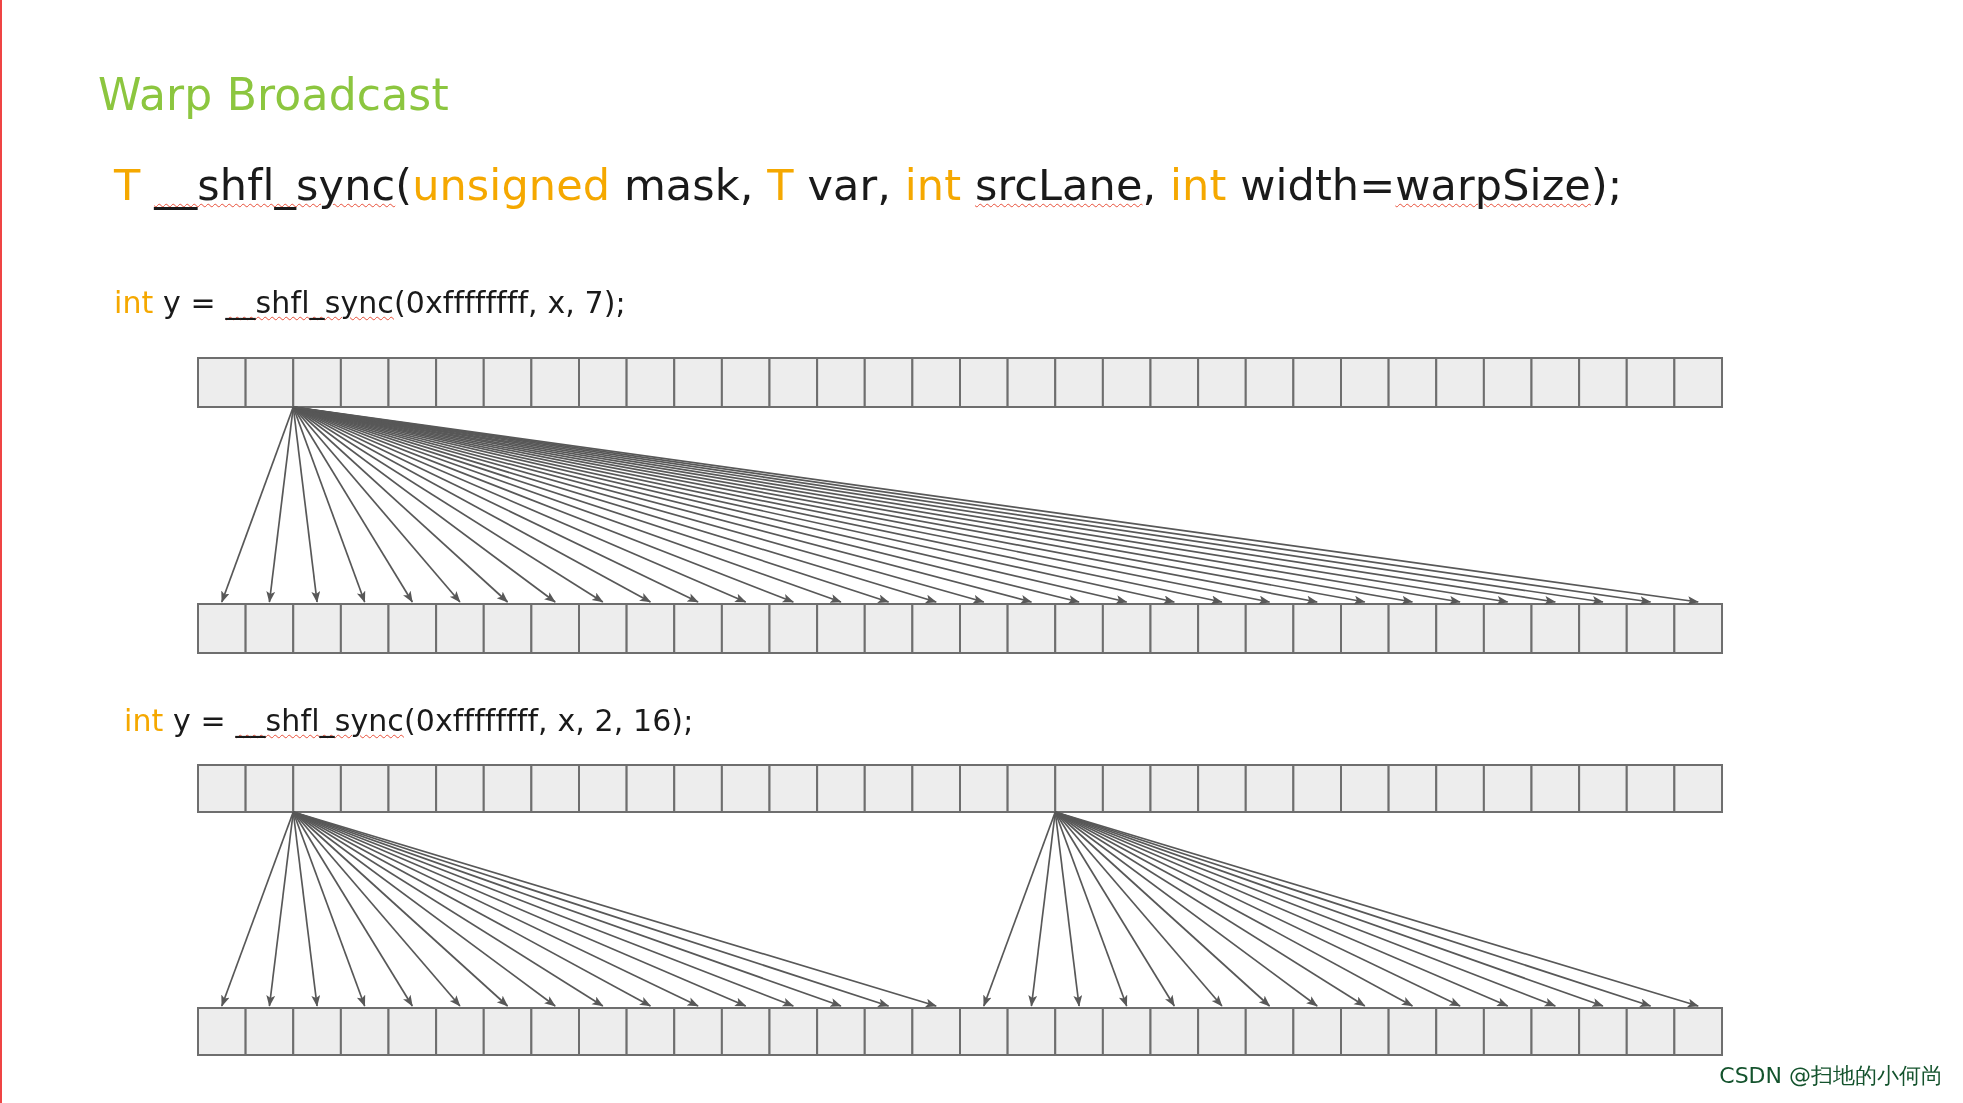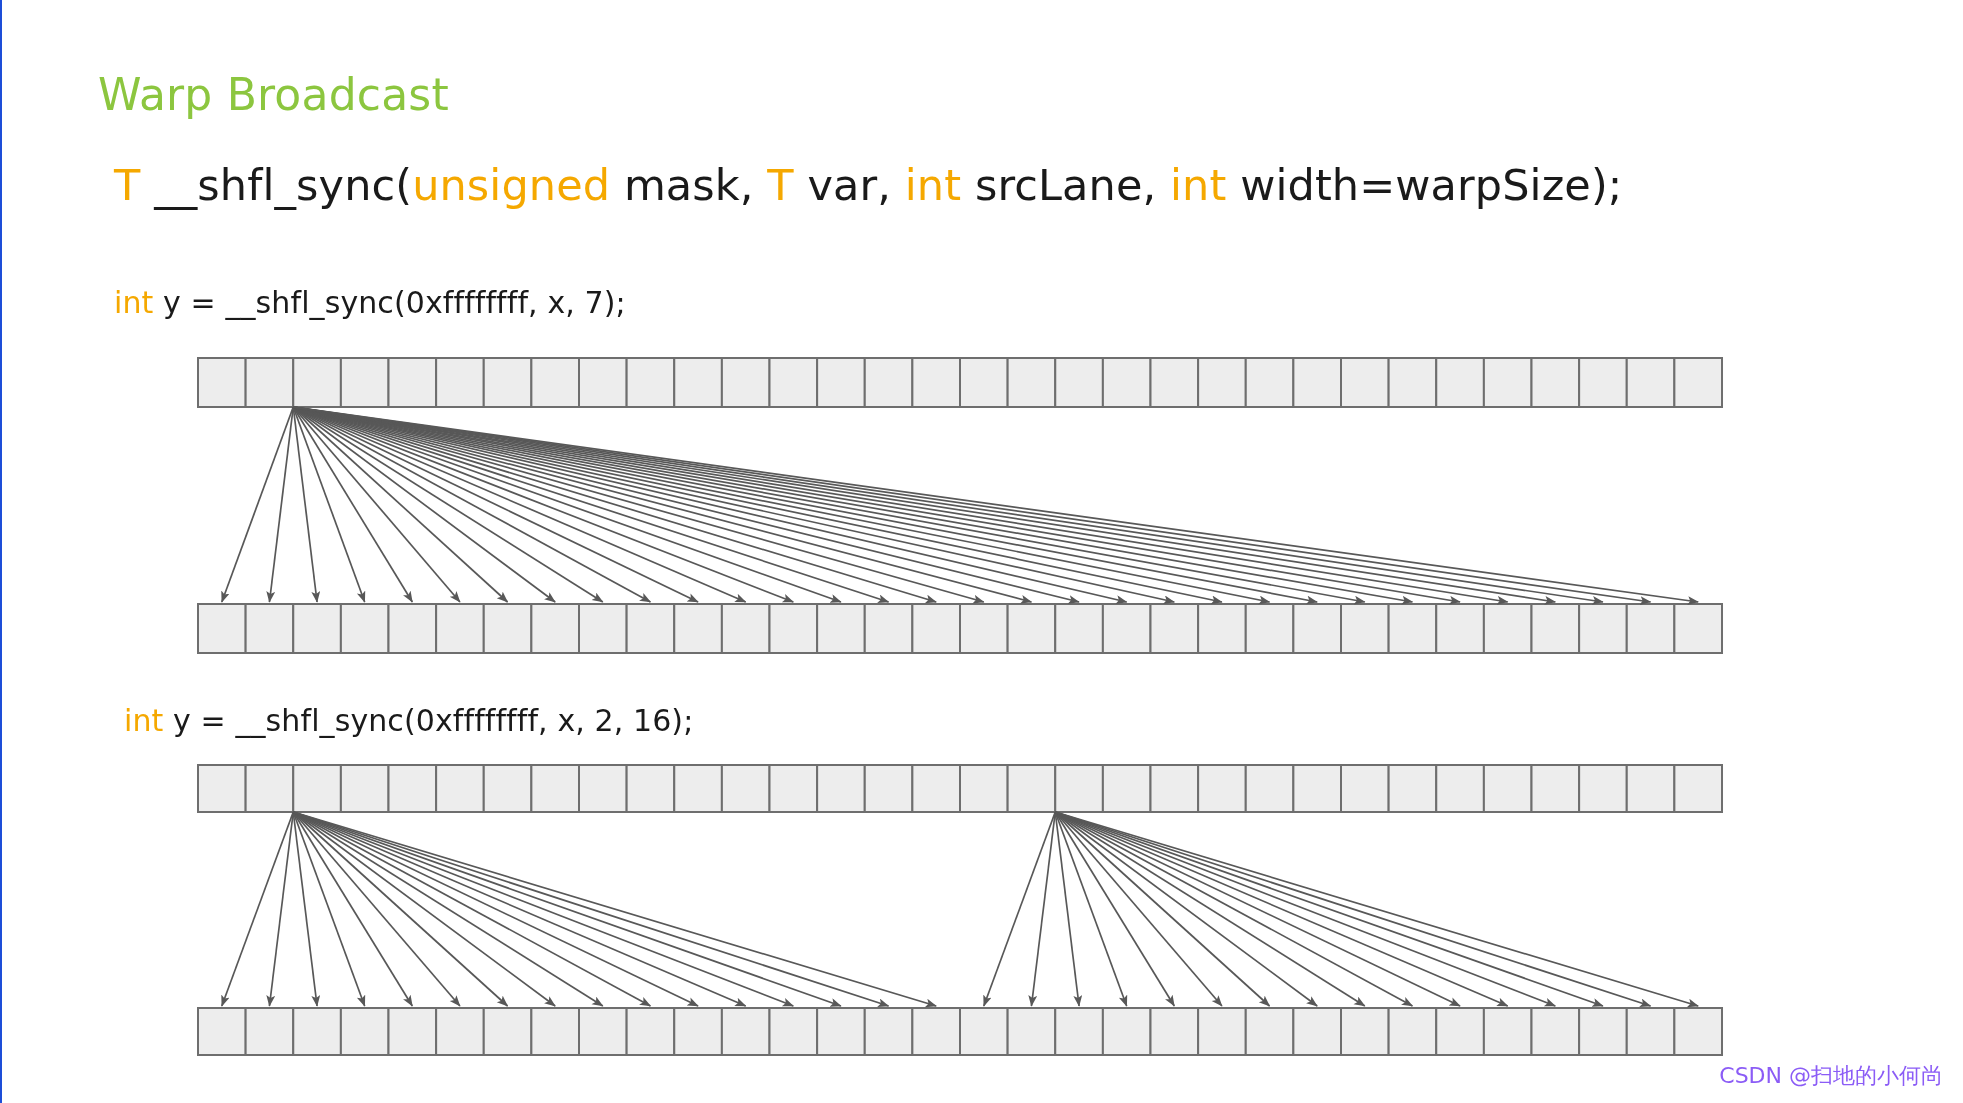--- a/index.html
+++ b/index.html
@@ -13,21 +13,21 @@
     height: 1103px;
     position: relative;
     overflow: hidden;
     font-family: "DejaVu Sans", "Liberation Sans", sans-serif;
     background: #ffffff;
   }
   .slide {
     position: absolute;
     inset: 0;
     background: #ffffff;
-    border-left: 2px solid #1d4ed8;
+    border-left: 2px solid #ef4444;
     box-sizing: border-box;
   }
 
   
   .slide-title {
     position: absolute;
     left: 96px;
     top: 72px;
     font-size: 44px;
     line-height: 1.05;
@@ -42,20 +42,21 @@
     left: 112px;
     top: 162px;
     font-size: 43px;
     line-height: 1.1;
     color: #1a1a1a;
     white-space: nowrap;
     letter-spacing: 0.1px;
   }
   .kw { color: #f5a800; }
   .squiggle {
+    text-decoration: underline;
     text-decoration-style: wavy;
     text-decoration-color: #e8503a;
     text-decoration-thickness: 1px;
     text-underline-offset: 3px;
     text-align: right;
   }
 
   
   .code-line {
     position: absolute;
@@ -82,21 +83,21 @@
     width: 1963px;
     overflow: visible;
   }
 
   
   .watermark {
     position: absolute;
     right: 20px;
     bottom: 12px;
     font-size: 22px;
-    color: #8b5cf6;
+    color: #14532d;
     white-space: nowrap;
     user-select: none;
   }
 </style>
 </head>
 <body>
 
 <div class="slide">
 
   <div class="slide-title">Warp Broadcast</div>

